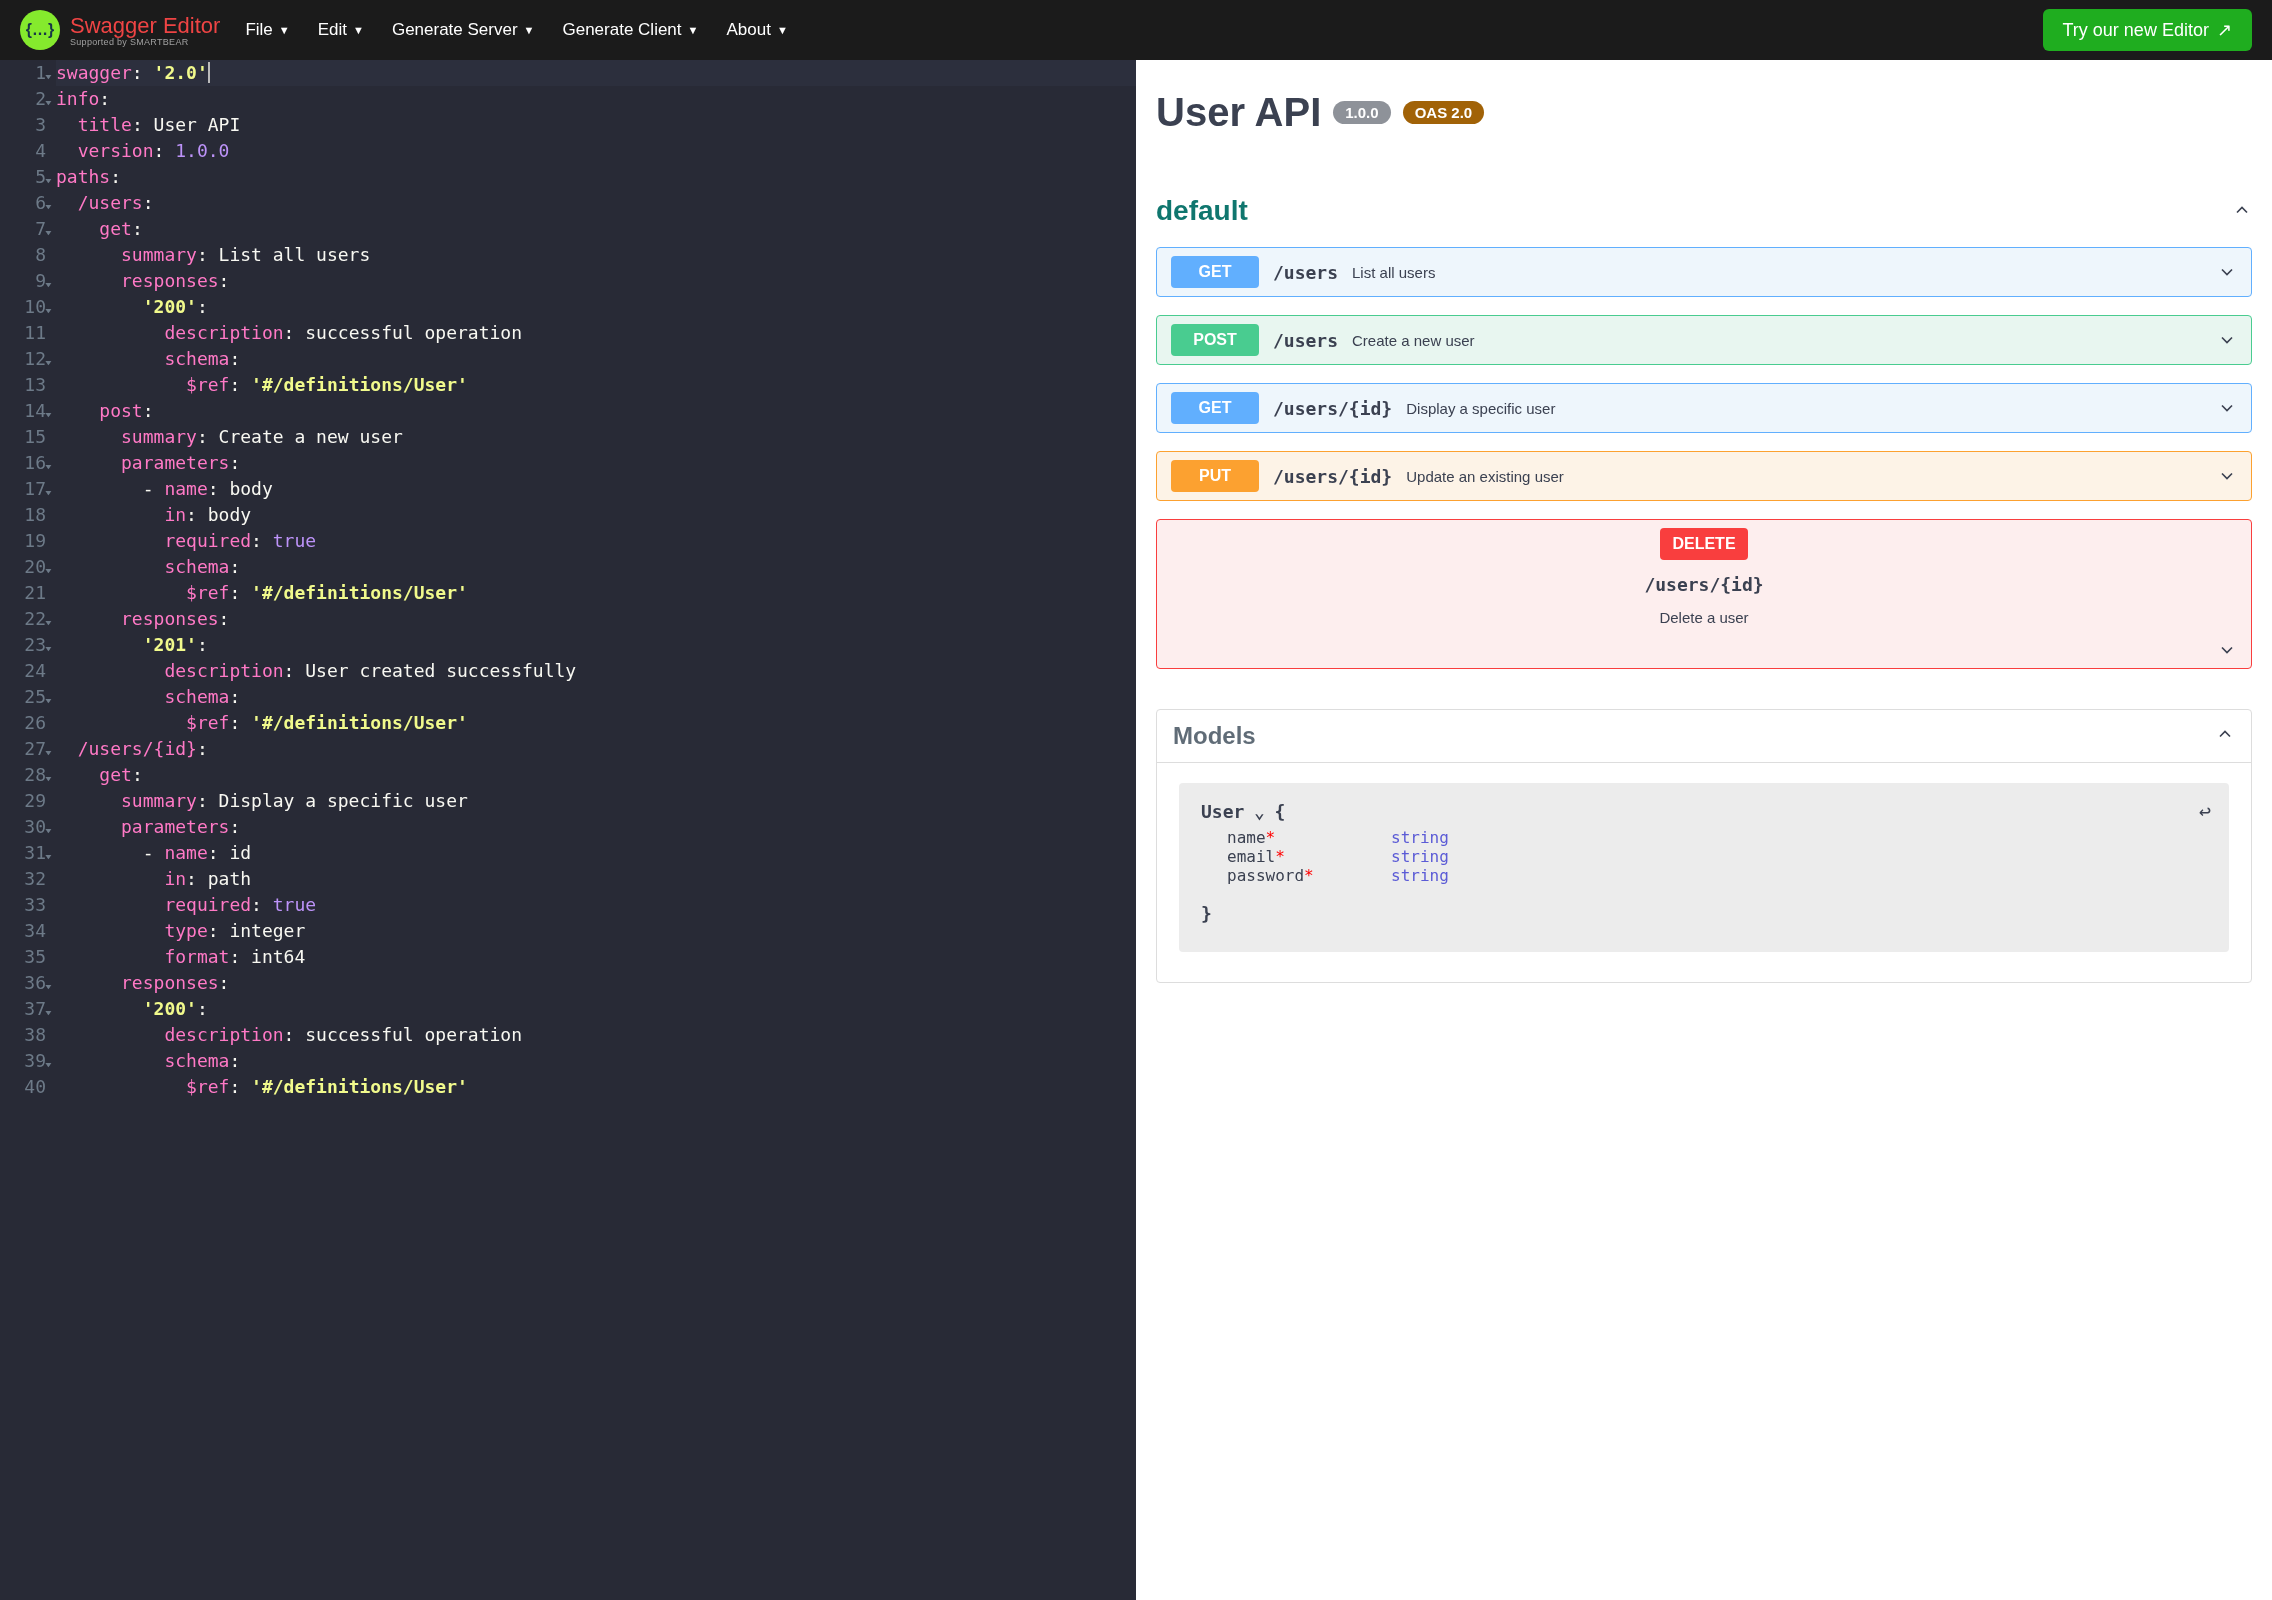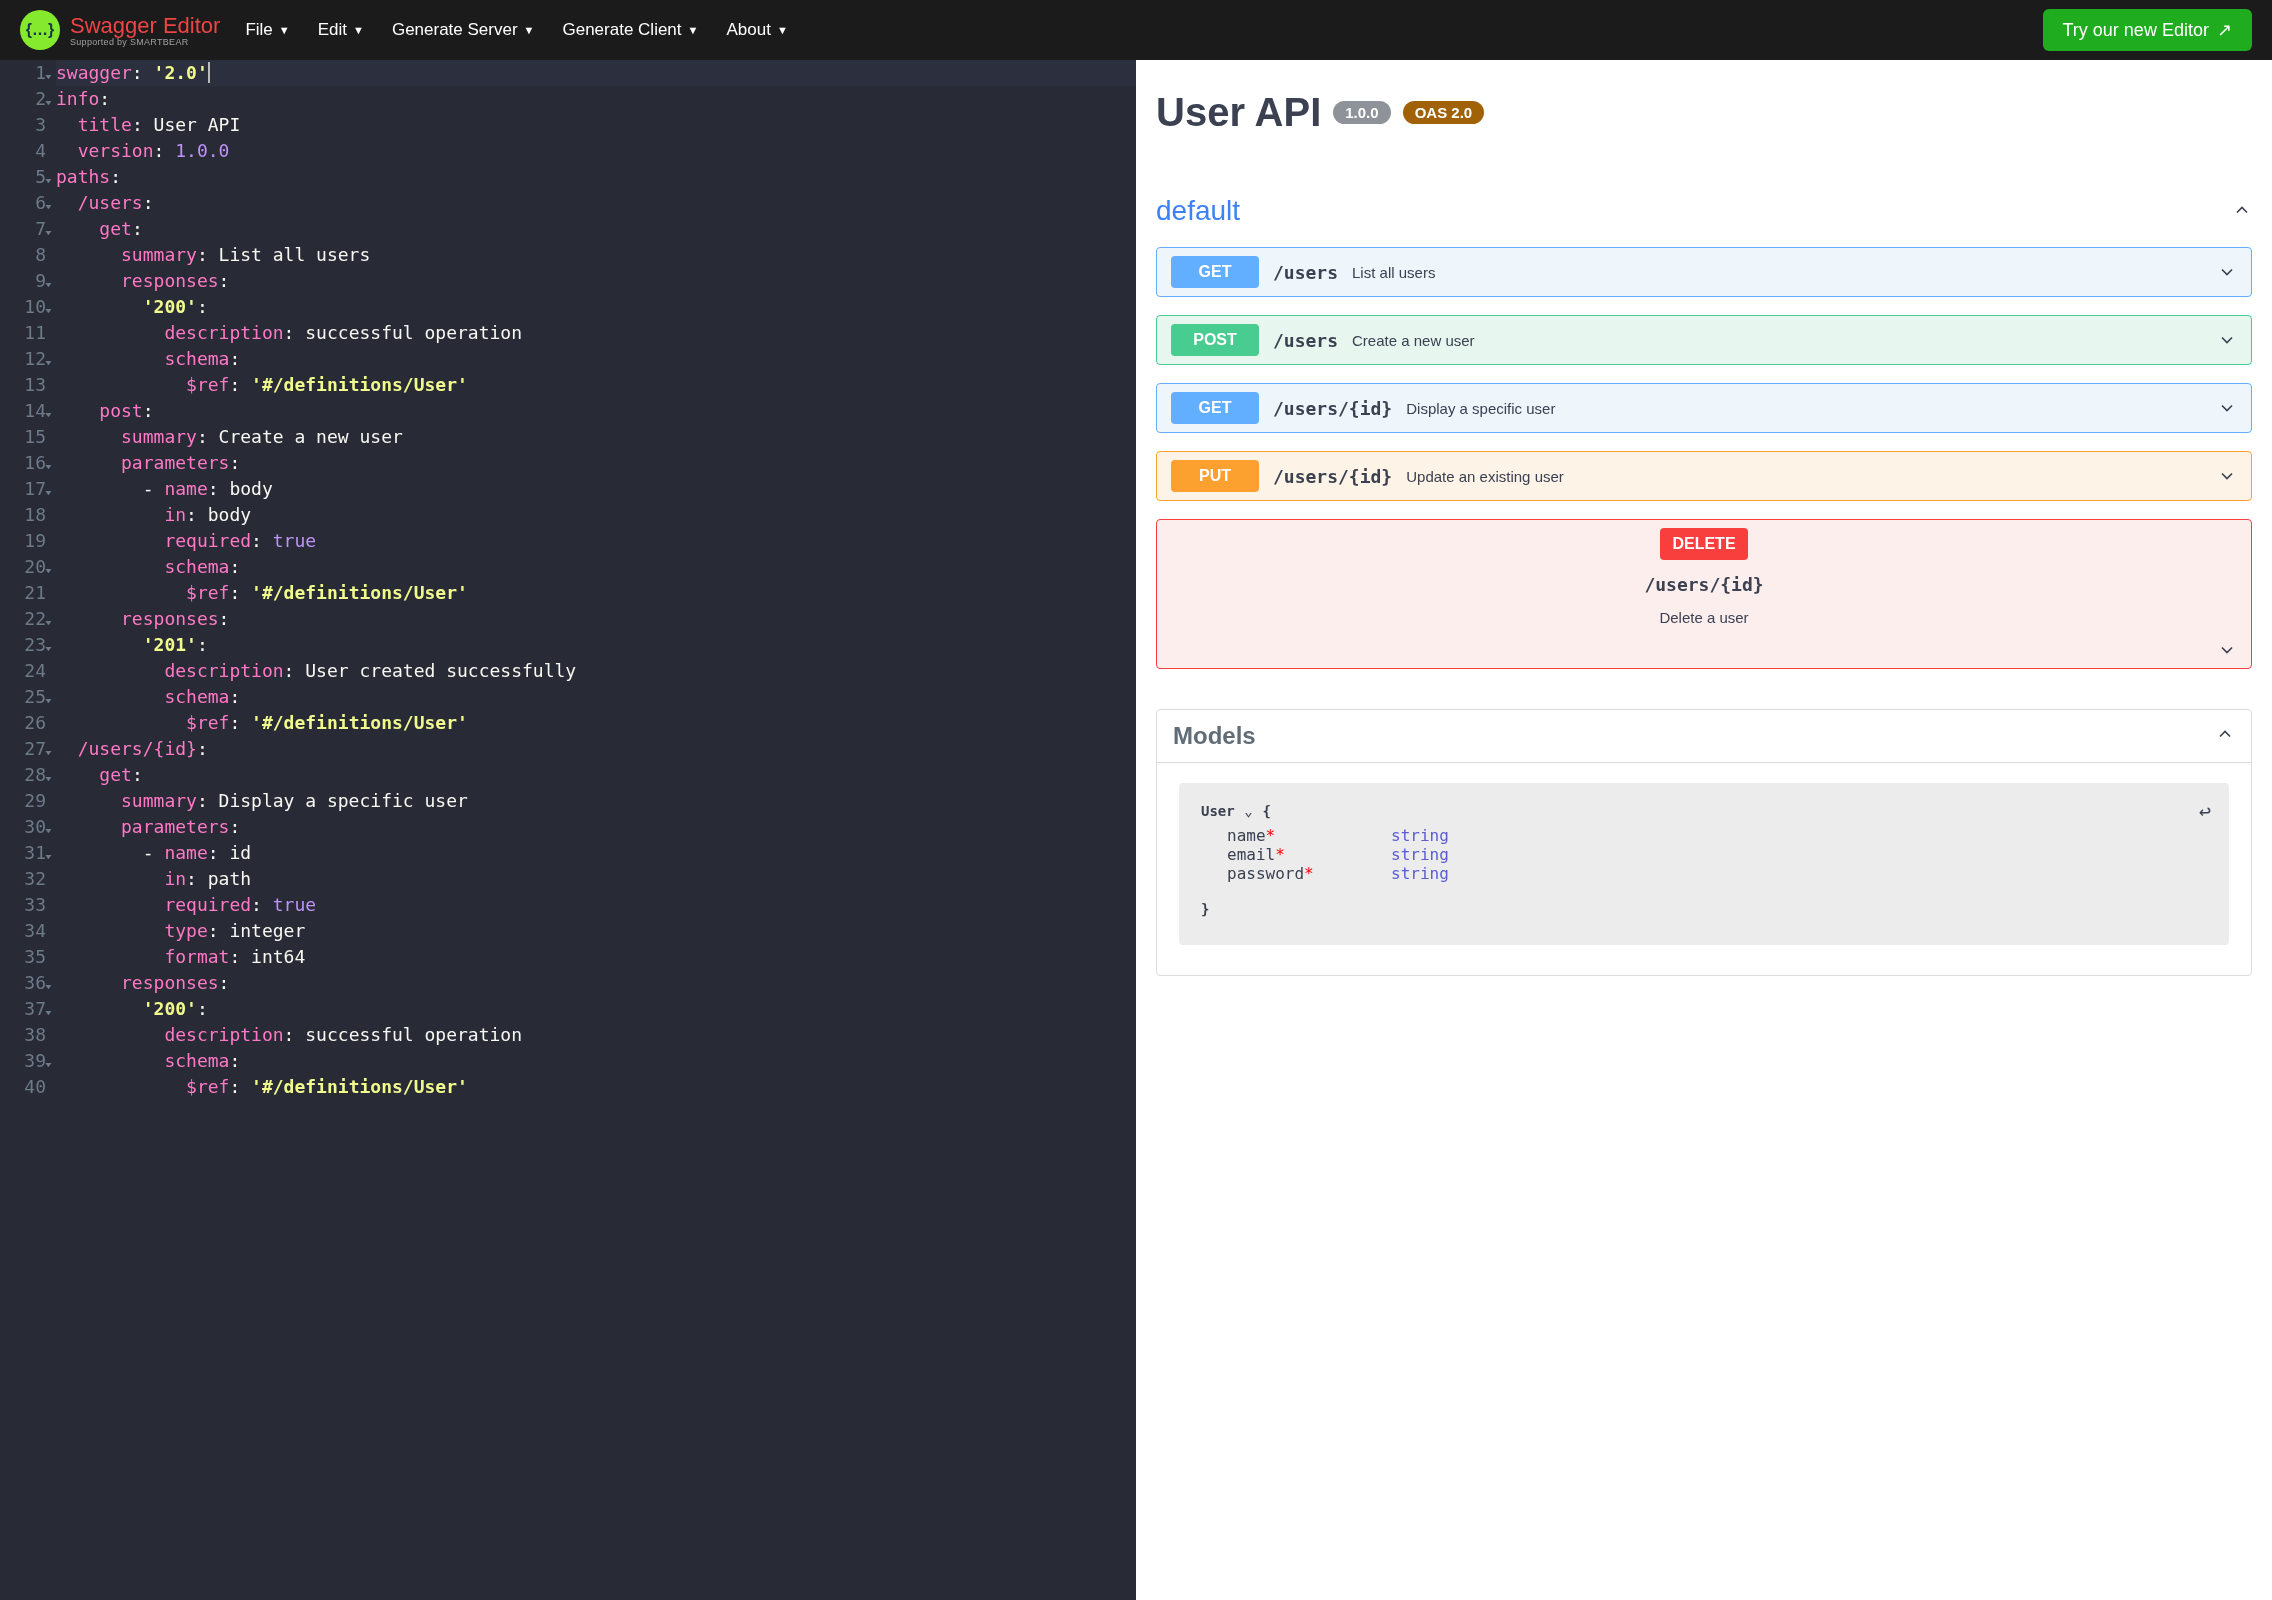--- a/index.html
+++ b/index.html
@@ -79,21 +79,21 @@
     .api-title {
       font-size: 40px; font-weight: 800; color:#3b4151;
       display:flex; align-items:center; gap:12px; margin-bottom: 60px;
     }
     .badge { border-radius: 20px; padding: 3px 12px; font-size: 15px; font-weight:700; }
     .badge-ver { background:#8e9299; color:#fff; }
     .badge-oas { background:#a16207; color:#fff; }
 
     .section-head {
       display:flex; justify-content:space-between; align-items:center;
-      font-size: 28px; font-weight:400; color:#3b82f6;
+      font-size: 28px; font-weight:700; color:#0f766e;
       margin-bottom: 20px; cursor:pointer;
     }
     .chev-up svg, .chev-down svg { width:20px; height:20px; stroke:#3b4151; stroke-width:2; fill:none; }
 
     .op {
       border:1px solid;
       border-radius:4px;
       margin-bottom:18px;
       display:flex; align-items:center;
       padding:8px 14px;
@@ -125,21 +125,21 @@
       cursor:pointer;
     }
     .model-block {
       margin:20px 22px 30px 22px;
       background:#ececec;
       border-radius:4px;
       padding:18px 22px 28px 22px;
       font-family: ui-monospace,Menlo,monospace;
       position: relative;
     }
-    .model-title { font-weight:800; font-size:14px; color:#3b4151; }
+    .model-title { font-weight:800; font-size:18px; color:#3b4151; }
     .model-row { display:flex; }
     .model-prop { color:#3b4151; width:190px; padding-left:26px; font-size:16px; }
     .star { color:#ff0000; }
     .model-type { color:#5b5bd6; font-size:16px; }
     .collapse-arrow { position:absolute; top:16px; right:18px; font-size:20px; cursor:pointer; color:#3b4151; }
   </style>
 </head>
 <body>
 
 <div class="header">

